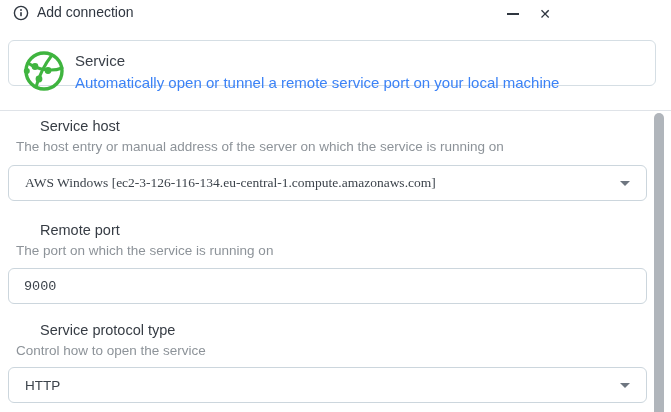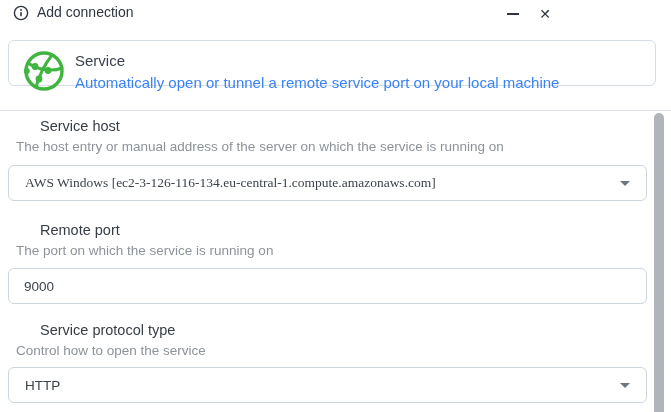--- a/index.html
+++ b/index.html
@@ -43,21 +43,21 @@
   }
   .field .field-text { padding-left: 16px; white-space: nowrap; overflow: hidden; }
   .field .caret {
     position: absolute; right: 16px; top: 15px; width: 0; height: 0;
     border-left: 5px solid transparent; border-right: 5px solid transparent;
     border-top: 5px solid #6e7680;
   }
   input.field-input {
     position: absolute; left: 8px; width: 639px; height: 36px;
     border: 1px solid #ccd6dd; border-radius: 6px; background: #fff;
-    font-family: Liberation Sans, sans-serif;
+    font-family: Liberation Mono, monospace;
     font-size: 13.5px; color: #3c434b; padding-left: 15px; outline: none;
   }
 
   .pos-host-label  { top: 118px; }
   .pos-host-desc   { top: 139px; }
   .pos-host-field  { top: 165px; font-family: Liberation Serif, serif; }
   .pos-port-label  { top: 222px; }
   .pos-port-desc   { top: 243px; }
   .pos-port-field  { top: 268px; }
   .pos-proto-label { top: 322px; text-align: center; }

